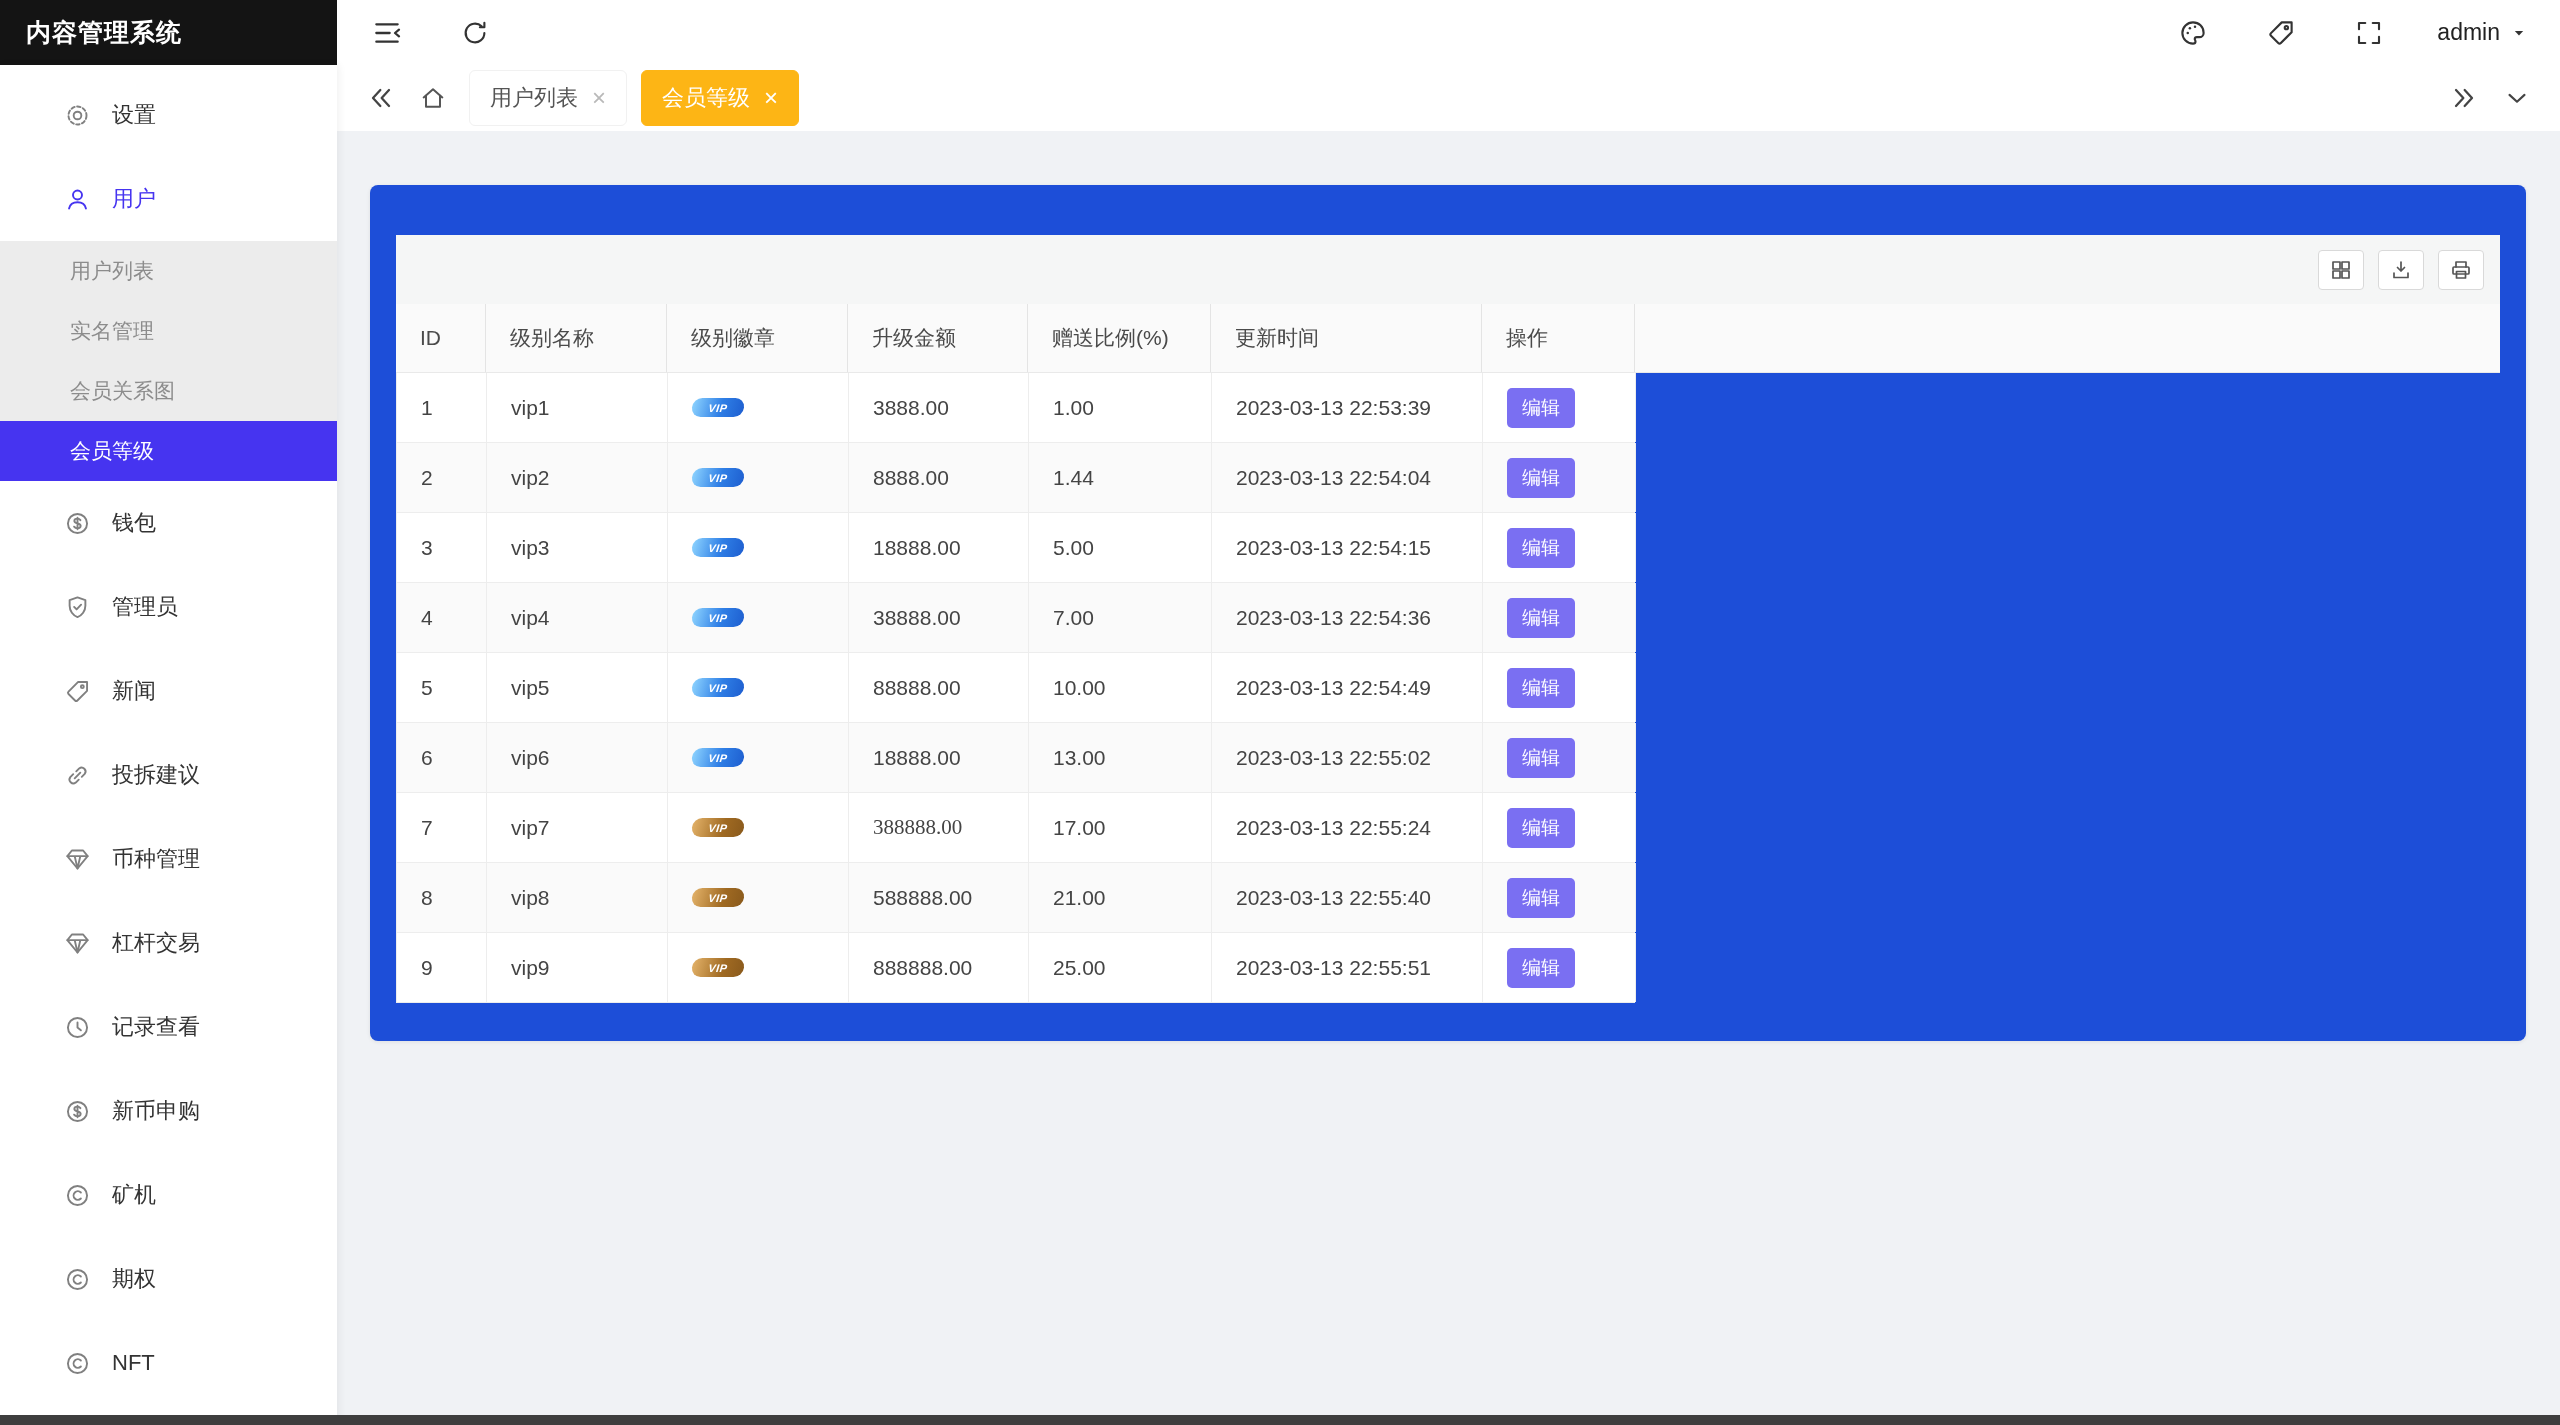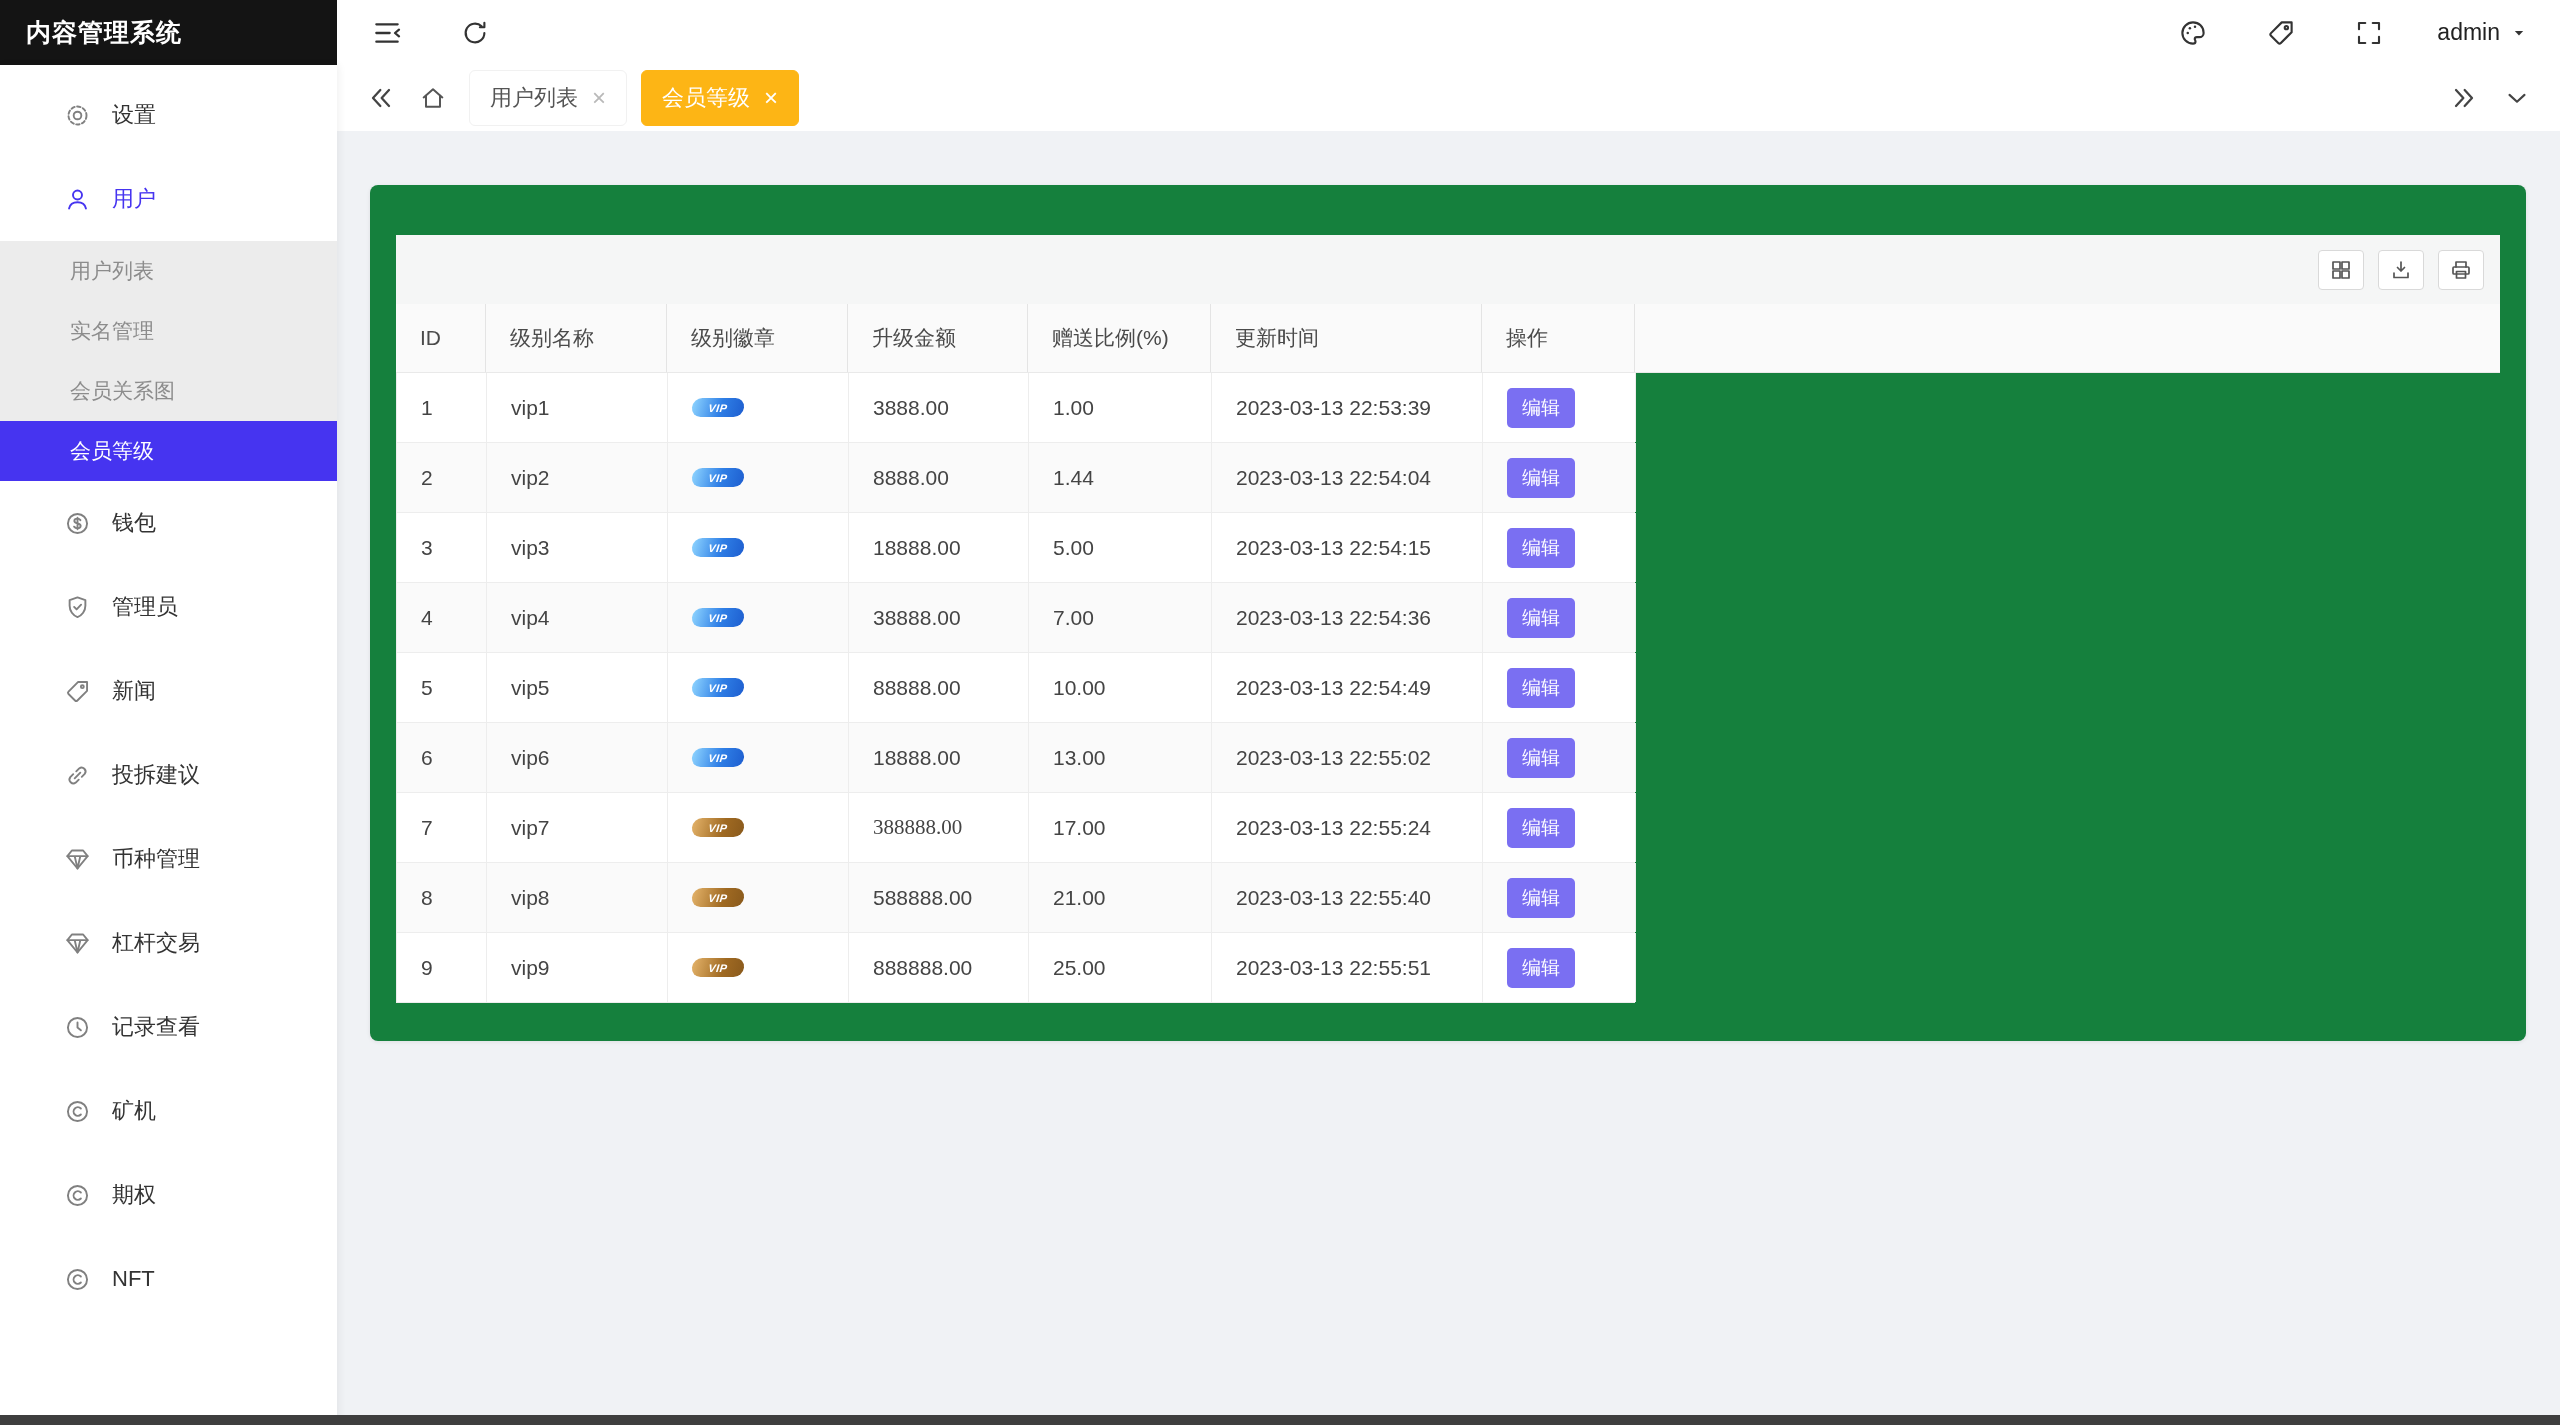--- a/index.html
+++ b/index.html
@@ -44,21 +44,21 @@
     border-radius:6px; font-size:22px; cursor:pointer; background:#fff; color:#555;
     border:1px solid #f1f1f1; }
   .tab.active { background:var(--tab-active,#fdb515); color:#fff; border-color:var(--tab-active,#fdb515); }
   .tab .tab-close { font-size:24px; line-height:1; color:#b9b9b9; }
   .tab.active .tab-close { color:#fff; }
   .tabbar-spacer { flex:1; }
 
   .main { flex:1; background:#f0f2f5; padding:54px 33px 0 33px; min-height:0; }
 
   
-  .card { width:2156px; background:#15803d; border-radius:8px;
+  .card { width:2156px; background:#1d4ed8; border-radius:8px;
     box-shadow:0 1px 4px rgba(0,0,0,.08); padding:50px 26px 38px 26px; }
   .card-toolbar { height:69px; background:#f5f6f6; display:flex; align-items:center;
     justify-content:flex-end; gap:14px; padding-right:16px; }
   .tool-btn { width:46px; height:40px; background:#fff; border:1px solid #d9d9d9; border-radius:4px;
     display:flex; align-items:center; justify-content:center; color:#555; cursor:pointer; }
 
   .thead { display:flex; height:69px; background:#fafafa; border-bottom:1px solid #e9e9e9; }
   .thcell { display:flex; align-items:center; padding-left:24px; font-size:21px; color:#4a4a4a;
     border-right:1px solid #e4e4e4; flex:none; }
   .thcell.filler { flex:1; border-right:none; }
@@ -225,20 +225,29 @@
           <span>杠杆交易</span>
         </div>
         <div class="menu-item">
           <span class="mi-icon">
             <svg width="27" height="27" viewBox="0 0 24 24" fill="none" stroke="currentColor" stroke-width="1.7" stroke-linecap="round" stroke-linejoin="round">
               <circle cx="12" cy="12" r="8.5"></circle>
               <path d="M12 7.5V12l3 2.5"></path>
             </svg>
           </span>
           <span>记录查看</span>
+        </div>
+        <div class="menu-item">
+          <span class="mi-icon">
+            <svg width="27" height="27" viewBox="0 0 24 24" fill="none" stroke="currentColor" stroke-width="1.7" stroke-linecap="round" stroke-linejoin="round">
+              <circle cx="12" cy="12" r="8.5"></circle>
+              <path d="M12 6.8v10.4M14.6 9c-.6-.9-1.5-1.3-2.6-1.3-1.6 0-2.8.9-2.8 2.1 0 2.9 5.6 1.5 5.6 4.3 0 1.3-1.2 2.2-2.8 2.2-1.3 0-2.4-.6-3-1.5"></path>
+            </svg>
+          </span>
+          <span>新币申购</span>
         </div>
         <div class="menu-item">
           <span class="mi-icon">
             <svg width="27" height="27" viewBox="0 0 24 24" fill="none" stroke="currentColor" stroke-width="1.7" stroke-linecap="round" stroke-linejoin="round">
               <circle cx="12" cy="12" r="8.5"></circle>
               <path d="M15 9.3a3.8 3.8 0 1 0 0 5.4"></path>
             </svg>
           </span>
           <span>矿机</span>
         </div>

